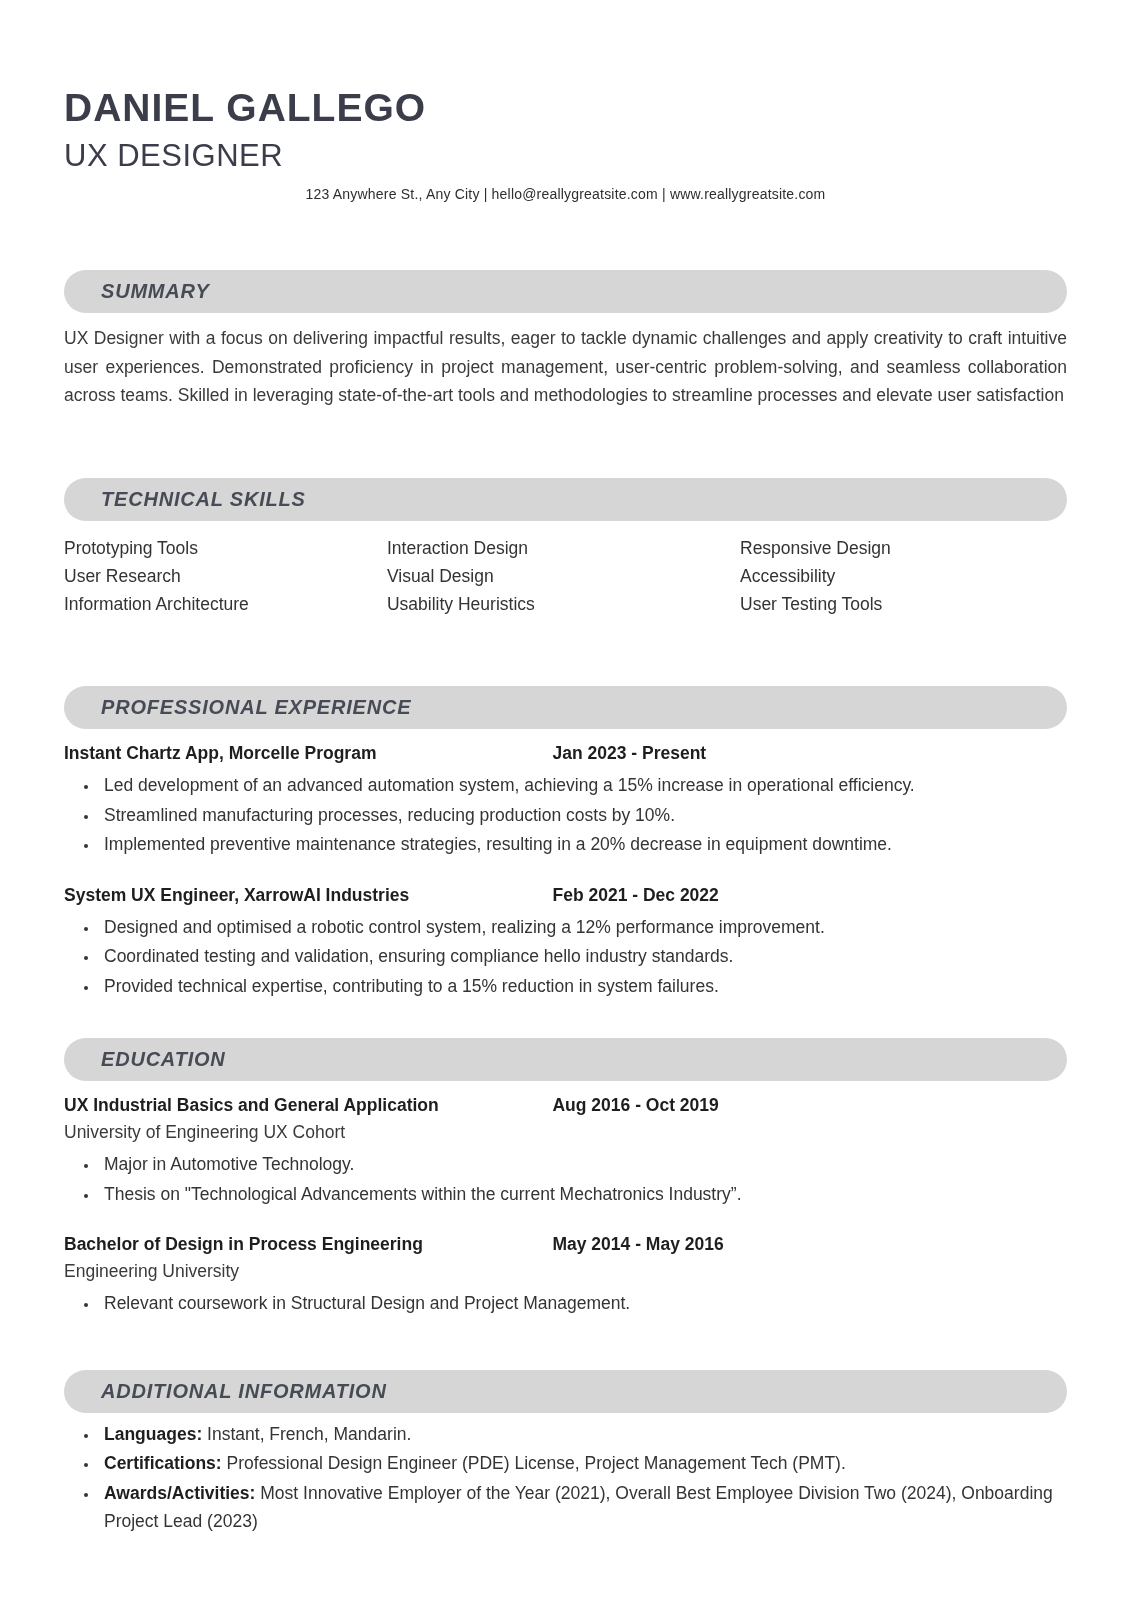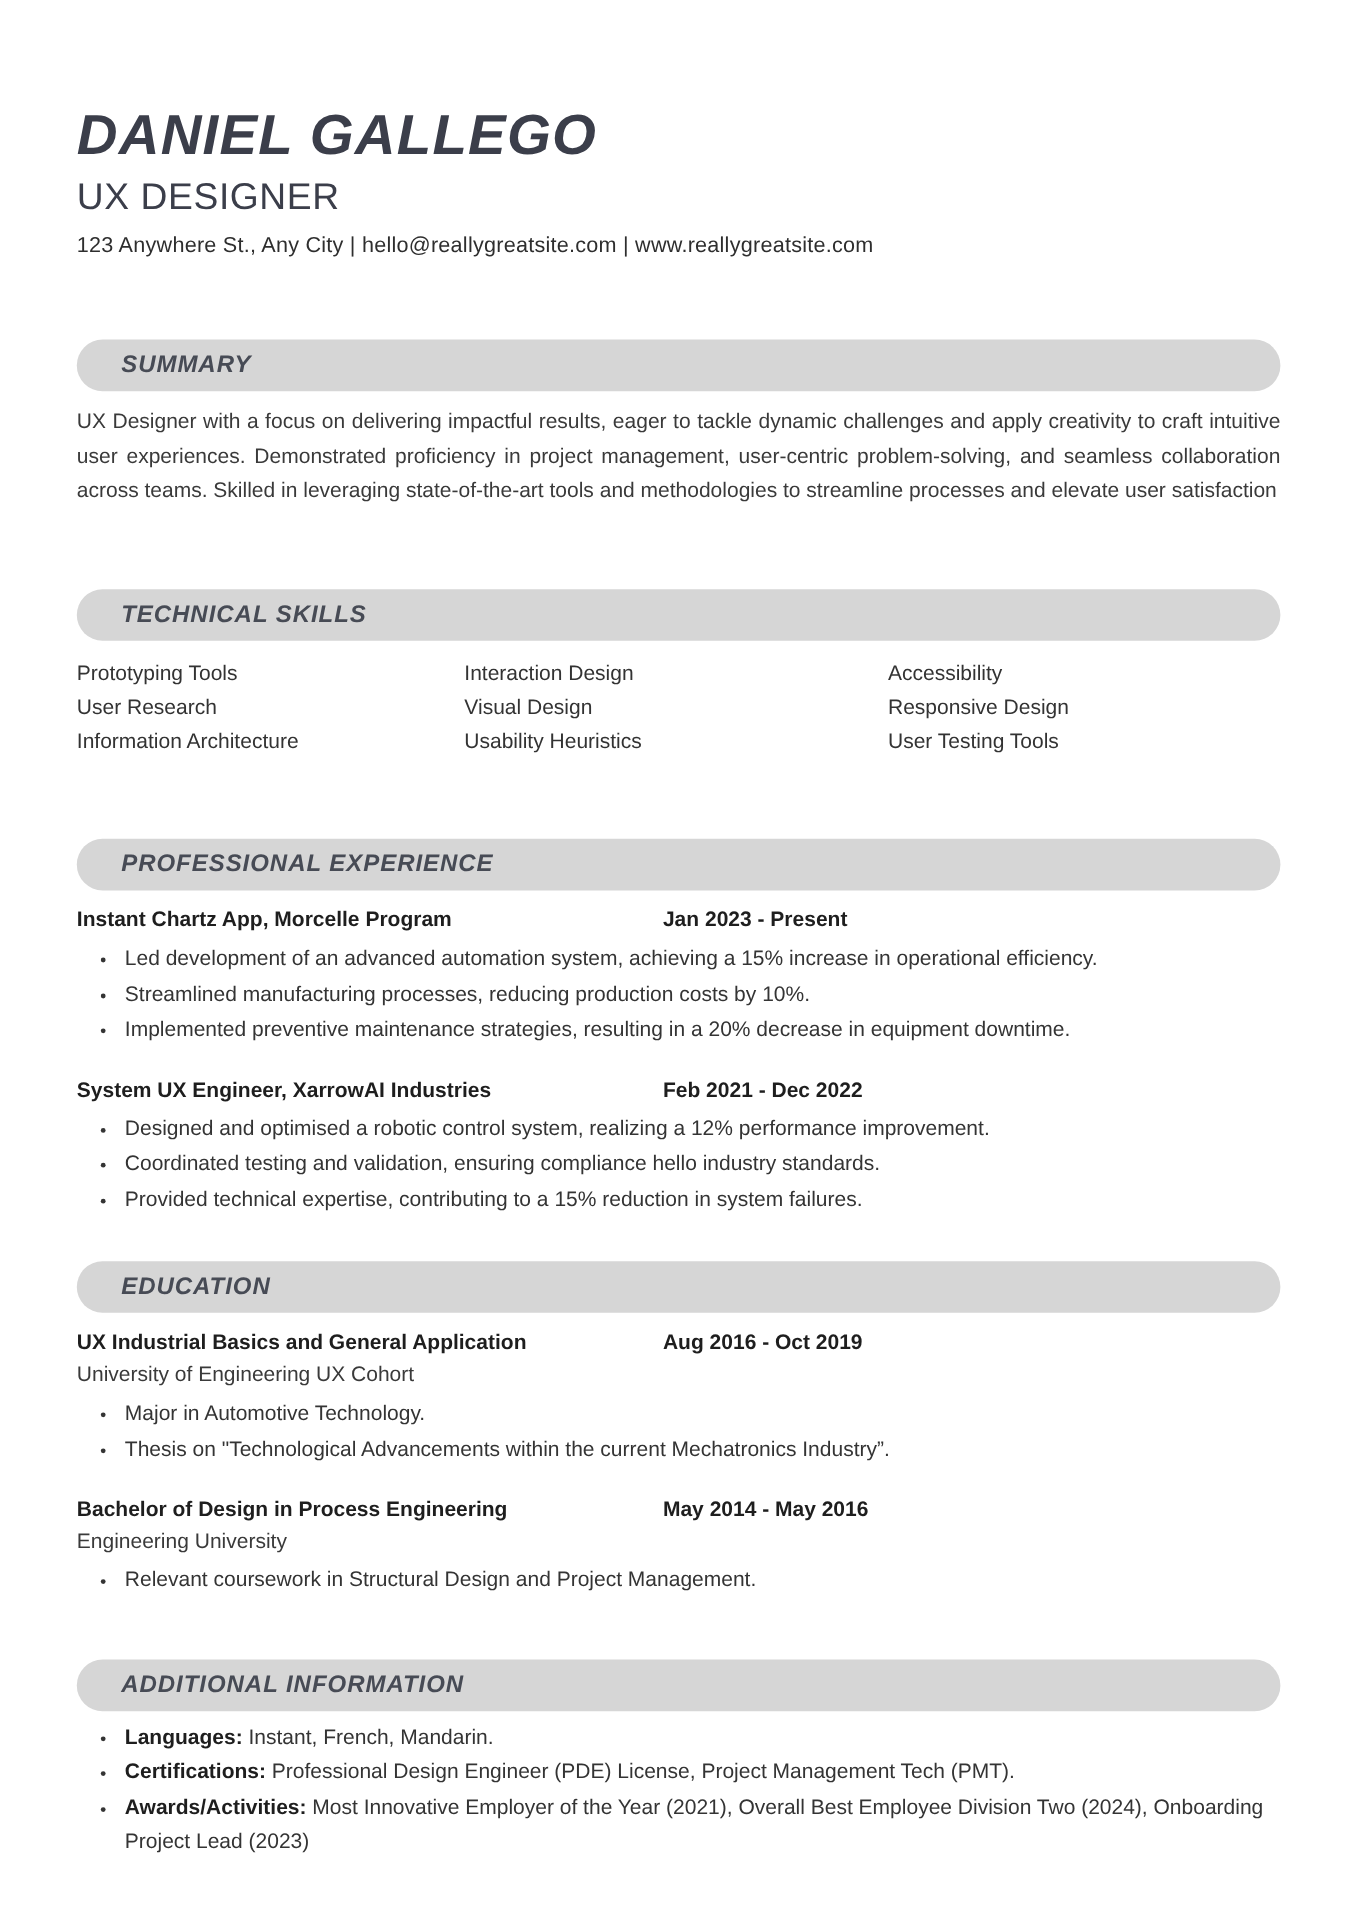--- a/index.html
+++ b/index.html
@@ -10,39 +10,39 @@
     background: #ffffff;
     font-family: "Liberation Sans", sans-serif;
     color: #3a3a3a;
     overflow: hidden;
   }
   .page { padding: 88px 64px 0 64px; }
 
   
   .name {
     margin: 0;
-    font-size: 47px;
+    font-size: 39px;
     line-height: 1;
     font-weight: bold;
     letter-spacing: 1px;
     color: #3b3e4a;
-    font-style: italic;
   }
   .role {
     margin-top: 11px;
     font-size: 31px;
     font-weight: normal;
     letter-spacing: 0.5px;
     color: #3b3e4a;
   }
   .contact {
     margin-top: 12px;
-    font-size: 18px;
+    font-size: 14px;
     color: #2e2e2e;
     letter-spacing: 0.2px;
+    text-align: center;
   }
 
   
   .section { margin-top: 68px; }
   .section.edu { margin-top: 38px; }
   .section.addl { margin-top: 52px; }
   .pill {
     background: #d6d6d6;
     border-radius: 24px;
     padding: 10px 20px 10px 37px;
@@ -129,22 +129,22 @@
         <div>Prototyping Tools</div>
         <div>User Research</div>
         <div>Information Architecture</div>
       </div>
       <div>
         <div>Interaction Design</div>
         <div>Visual Design</div>
         <div>Usability Heuristics</div>
       </div>
       <div>
+        <div>Responsive Design</div>
         <div>Accessibility</div>
-        <div>Responsive Design</div>
         <div>User Testing Tools</div>
       </div>
     </div>
   </section>
 
   <section class="section">
     <div class="pill">
       <h2>PROFESSIONAL EXPERIENCE</h2>
     </div>
 

